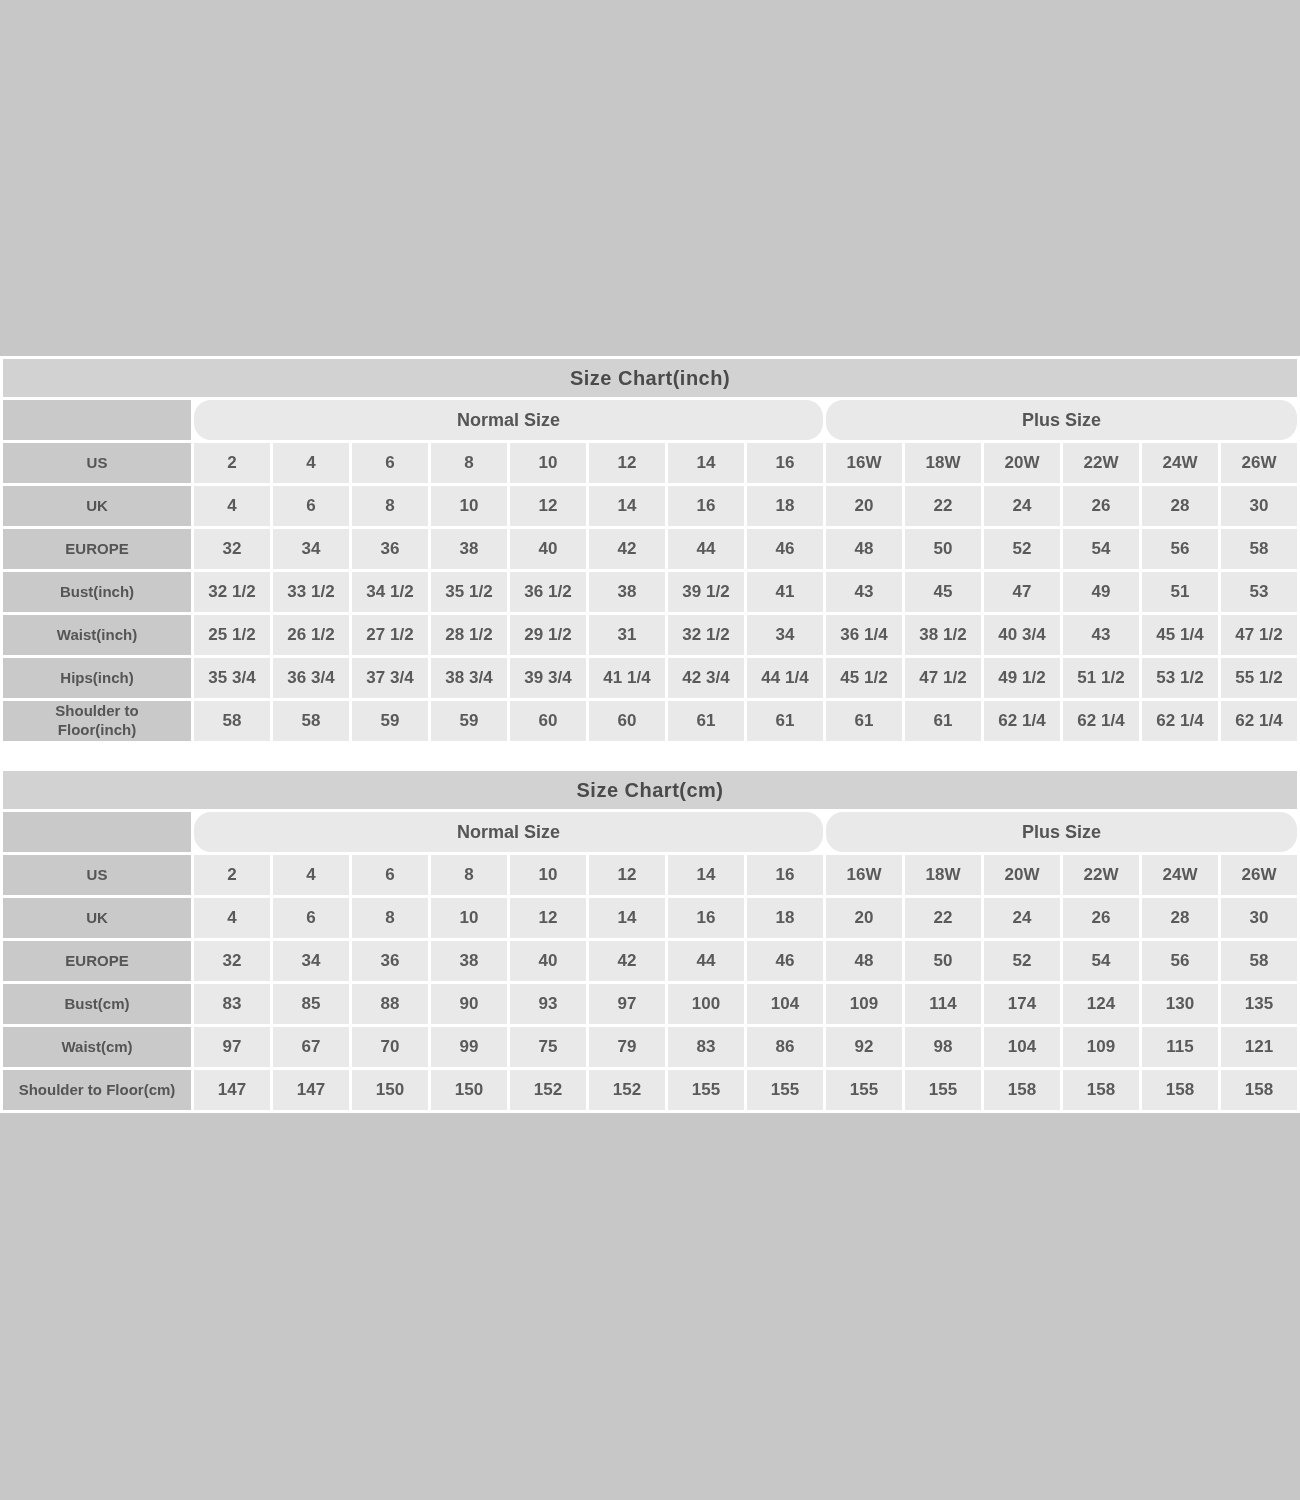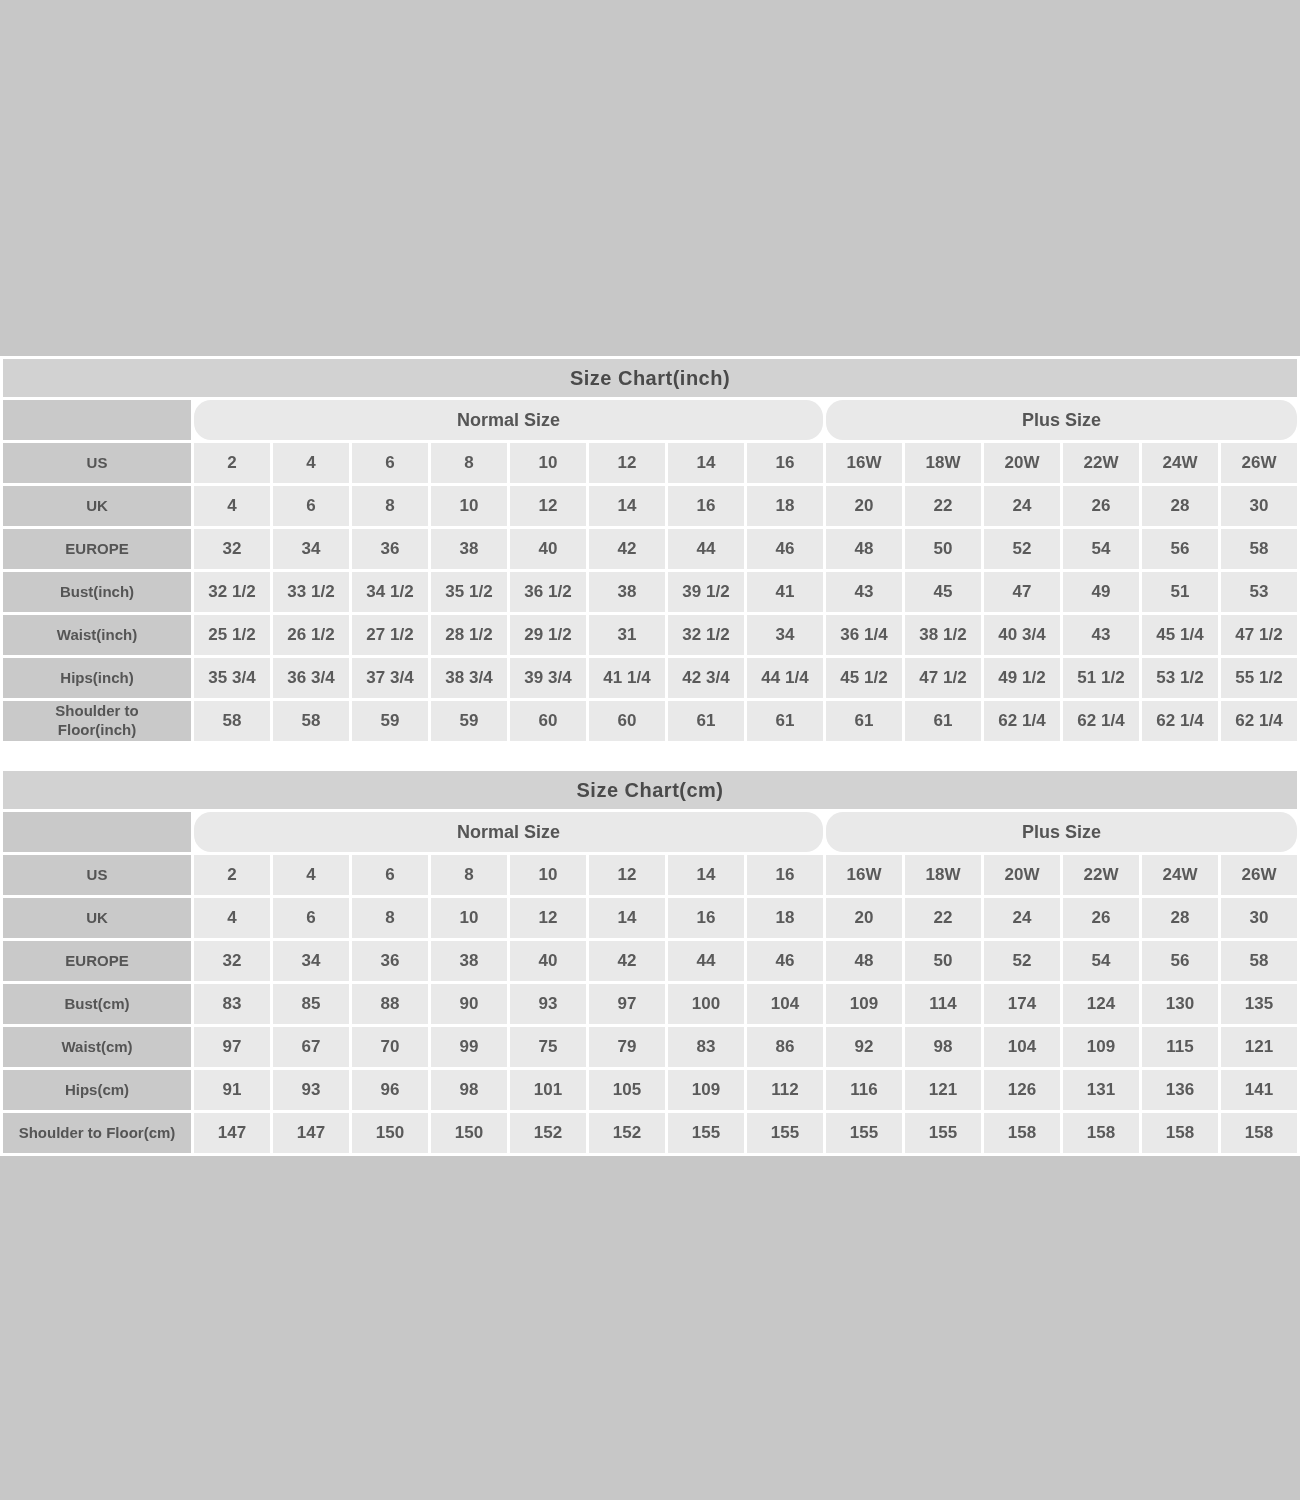--- a/index.html
+++ b/index.html
@@ -340,37 +340,20 @@
           <td class="value-cell">83</td>
           <td class="value-cell">86</td>
           <td class="value-cell">92</td>
           <td class="value-cell">98</td>
           <td class="value-cell">104</td>
           <td class="value-cell">109</td>
           <td class="value-cell">115</td>
           <td class="value-cell">121</td>
         </tr>
         <tr>
-          <td class="label-cell">Hips(cm)</td>
-          <td class="value-cell">91</td>
-          <td class="value-cell">93</td>
-          <td class="value-cell">96</td>
-          <td class="value-cell">98</td>
-          <td class="value-cell">101</td>
-          <td class="value-cell">105</td>
-          <td class="value-cell">109</td>
-          <td class="value-cell">112</td>
-          <td class="value-cell">116</td>
-          <td class="value-cell">121</td>
-          <td class="value-cell">126</td>
-          <td class="value-cell">131</td>
-          <td class="value-cell">136</td>
-          <td class="value-cell">141</td>
-        </tr>
-        <tr>
           <td class="label-cell">Shoulder to Floor(cm)</td>
           <td class="value-cell">147</td>
           <td class="value-cell">147</td>
           <td class="value-cell">150</td>
           <td class="value-cell">150</td>
           <td class="value-cell">152</td>
           <td class="value-cell">152</td>
           <td class="value-cell">155</td>
           <td class="value-cell">155</td>
           <td class="value-cell">155</td>

